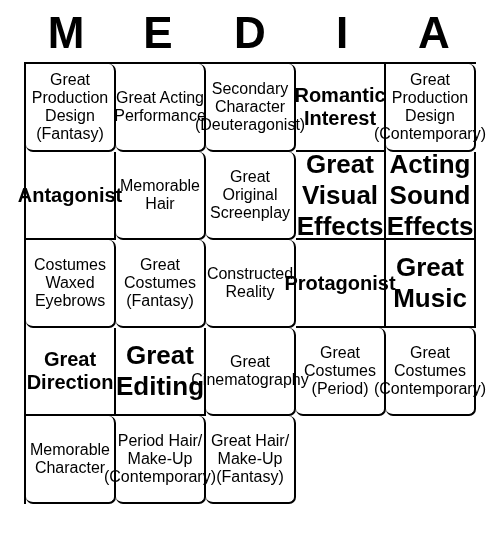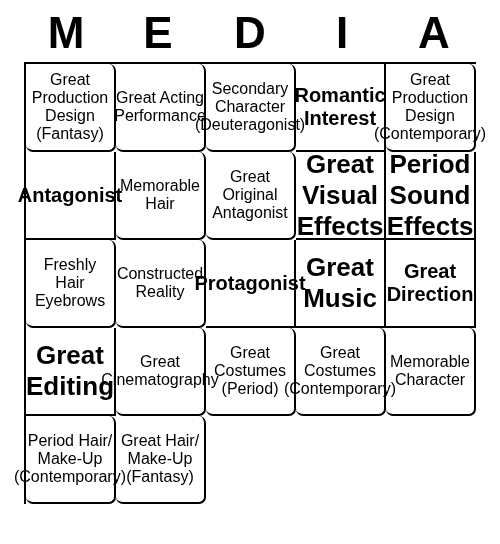--- a/index.html
+++ b/index.html
@@ -59,24 +59,25 @@
 </div>
 
 <div class="bingo-grid">
 <div class="cell cell-normal">Great Production Design (Fantasy)</div>
     <div class="cell cell-normal">Great Acting Performance</div>
     <div class="cell cell-normal">Secondary Character (Deuteragonist)</div>
     <div class="cell cell-large">Romantic Interest</div>
     <div class="cell cell-normal">Great Production Design (Contemporary)</div>
     <div class="cell cell-large">Antagonist</div>
     <div class="cell cell-normal">Memorable Hair</div>
-    <div class="cell cell-normal">Great Original Antagonist</div>
+    <div class="cell cell-normal">Great Original Screenplay</div>
     <div class="cell cell-xlarge">Great Visual Effects</div>
-    <div class="cell cell-xlarge">Period Sound Effects</div>
-    <div class="cell cell-normal">Freshly Hair Eyebrows</div>
+    <div class="cell cell-xlarge">Acting Sound Effects</div>
+    <div class="cell cell-normal">Costumes Waxed Eyebrows</div>
+    <div class="cell cell-normal">Great Costumes (Fantasy)</div>
     <div class="cell cell-normal">Constructed Reality</div>
     <div class="cell cell-large">Protagonist</div>
     <div class="cell cell-xlarge">Great Music</div>
     <div class="cell cell-large">Great Direction</div>
     <div class="cell cell-xlarge">Great Editing</div>
     <div class="cell cell-normal">Great Cinematography</div>
     <div class="cell cell-normal">Great Costumes (Period)</div>
     <div class="cell cell-normal">Great Costumes (Contemporary)</div>
     <div class="cell cell-normal">Memorable Character</div>
     <div class="cell cell-normal">Period Hair/ Make-Up (Contemporary)</div>

